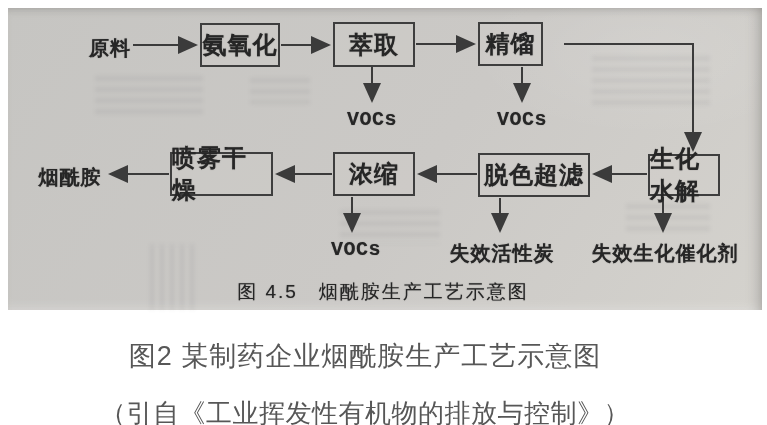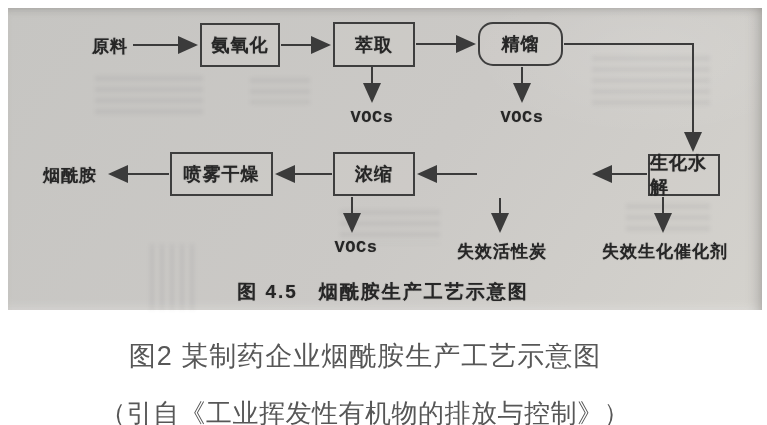--- a/index.html
+++ b/index.html
@@ -31,48 +31,48 @@
   .g6{left:618px;top:196px;width:84px;height:30px;}
 
   
   .wires{position:absolute;left:0;top:0;width:754px;height:302px;}
   .wires line,.wires polyline{stroke:#3b3b3b;stroke-width:2;fill:none;}
 
   
   .pbox{
     position:absolute;border:2px solid #3e3e3e;box-sizing:border-box;
     display:flex;align-items:center;justify-content:center;
-    color:#262626;font-weight:bold;font-size:18px;letter-spacing:1px;
+    color:#262626;font-weight:bold;font-size:24px;letter-spacing:1px;
     text-shadow:0 0 1px rgba(35,35,35,0.55);
     background:rgba(210,208,204,0.25);
   }
   .b-ammox{left:192px;top:15px;width:80px;height:44px;}
   .b-extract{left:325px;top:14px;width:82px;height:45px;}
-  .b-rect{left:470px;top:14px;width:85px;height:44px;border-radius:15px;}
+  .b-rect{left:470px;top:14px;width:65px;height:44px;}
   .b-spray{left:162px;top:144px;width:103px;height:44px;}
   .b-conc{left:325px;top:144px;width:82px;height:44px;}
   .b-decolor{left:470px;top:145px;width:112px;height:44px;}
   .b-bio{left:640px;top:146px;width:72px;height:42px;}
 
   
   .flabel{
-    position:absolute;color:#262626;font-weight:bold;font-size:17px;
+    position:absolute;color:#262626;font-weight:bold;font-size:20px;
     letter-spacing:1px;text-align:center;text-shadow:0 0 1px rgba(35,35,35,0.5);
   }
   .l-raw{left:42px;top:27px;width:120px;}
   .l-product{left:2px;top:156px;width:120px;}
   .l-voc{font-family:Liberation Mono, monospace;letter-spacing:0.5px;}
   .l-voc1{left:314px;top:100px;width:100px;}
   .l-voc2{left:464px;top:100px;width:100px;}
   .l-voc3{left:298px;top:230px;width:100px;}
   .l-carbon{left:424px;top:232px;width:140px;}
   .l-catalyst{left:577px;top:232px;width:160px;}
   .scan-caption{
     position:absolute;left:0;top:271px;width:750px;text-align:center;
-    color:#262626;font-weight:bold;font-size:19px;letter-spacing:2px;
+    color:#262626;font-weight:normal;font-size:19px;letter-spacing:2px;
     text-shadow:0 0 1px rgba(35,35,35,0.5);
   }
 
   
   .fig-captions{position:absolute;left:0;top:318px;width:730px;text-align:center;color:#575757;}
   .cap-line1{font-size:27px;letter-spacing:1px;margin-top:20px;}
   .cap-line2{font-size:26px;letter-spacing:0.5px;margin-top:22px;}
 </style>
 </head>
 <body>
@@ -107,20 +107,21 @@
     <line x1="655" y1="189" x2="655" y2="223" marker-end="url(#ah)"></line>
   </svg>
 
   <div class="flabel l-raw">原料</div>
 
   <div class="pbox b-ammox">氨氧化</div>
   <div class="pbox b-extract">萃取</div>
   <div class="pbox b-rect">精馏</div>
   <div class="pbox b-spray">喷雾干燥</div>
   <div class="pbox b-conc">浓缩</div>
+  <div class="pbox b-decolor">脱色超滤</div>
   <div class="pbox b-bio">生化水解</div>
 
   <div class="flabel l-product">烟酰胺</div>
 
   <div class="flabel l-voc l-voc1">VOCs</div>
   <div class="flabel l-voc l-voc2">VOCs</div>
   <div class="flabel l-voc l-voc3">VOCs</div>
   <div class="flabel l-carbon">失效活性炭</div>
   <div class="flabel l-catalyst">失效生化催化剂</div>
 

